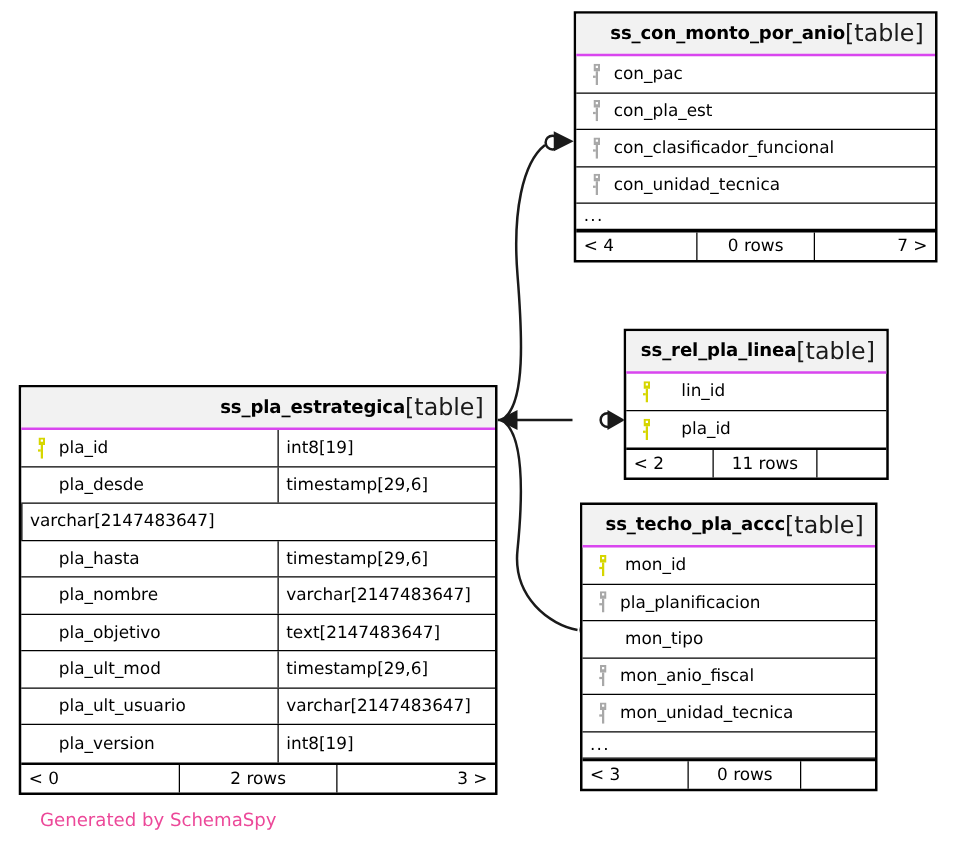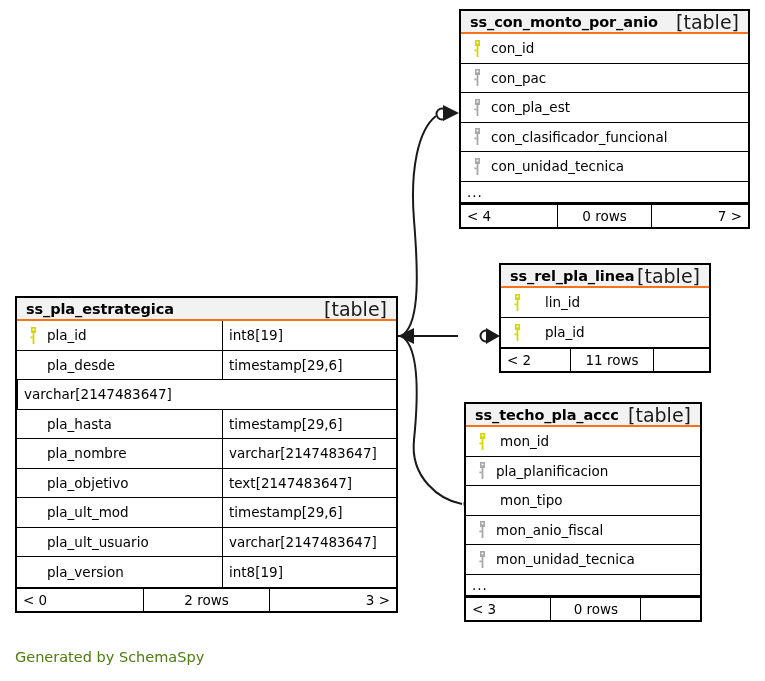--- a/index.html
+++ b/index.html
@@ -36,26 +36,26 @@
   .table-box {
     position: absolute;
     border: 2px solid #000000;
     background: #ffffff;
     box-sizing: border-box;
   }
 
   .tbl-header {
     display: flex;
     align-items: center;
-    justify-content: space-between;
+    justify-content: flex-end;
     background: #f2f2f2;
-    border-bottom: 2px solid #f97316;
+    border-bottom: 2px solid #d946ef;
     box-sizing: border-box;
     padding: 0 9px;
-    height: 23px;
+    height: 34px;
   }
   .tbl-title {
     font-weight: bold;
     font-size: 14.5px;
     letter-spacing: -0.1px;
     white-space: nowrap;
   }
   .tbl-kind {
     font-size: 19px;
     color: #1a1a1a;
@@ -143,24 +143,24 @@
     overflow: hidden;
     white-space: nowrap;
   }
   .foot-left   { justify-content: flex-start; }
   .foot-mid    { justify-content: center; border-left: 1px solid #000000; border-right: 1px solid #000000; text-align: right; }
   .foot-right  { justify-content: flex-end; }
 
   
   #caption {
     position: absolute;
-    left: 15px;
+    left: 32px;
     top: 649px;
     font-size: 14.5px;
-    color: #4d7c0f;
+    color: #ec4899;
     white-space: nowrap;
   }
 </style>
 </head>
 <body>
 
 <div id="canvas">
 
   <svg id="edges" viewBox="0 0 765 681" width="765" height="681" aria-hidden="true">
     <g fill="none" stroke="#1a1a1a" stroke-width="2">
@@ -192,33 +192,20 @@
     </g>
   </svg>
 
   <div class="table-box" id="tbl-ss_con_monto_por_anio" style="left:459px; top:9px; width:291px;">
     <div class="tbl-header">
       <span class="tbl-title">ss_con_monto_por_anio</span>
       <span class="tbl-kind">[table]</span>
     </div>
     <div class="tbl-rows">
 
-      <div class="row">
-        <div class="col-name">
-          <span class="keycell">
-            <svg class="key-icon" width="9" height="17" viewBox="0 0 9 17">
-              <rect x="2" y="0" width="5" height="6" fill="#d6d600"></rect>
-              <rect x="3.6" y="1.6" width="1.8" height="1.8" fill="#ffffff"></rect>
-              <rect x="3.6" y="6" width="1.8" height="11" fill="#d6d600"></rect>
-              <rect x="1.4" y="9.5" width="2.2" height="1.8" fill="#d6d600"></rect>
-            </svg>
-          </span>
-          <span class="col-label">con_id</span>
-        </div>
-      </div>
 
       <div class="row">
         <div class="col-name">
           <span class="keycell">
             <svg class="key-icon" width="9" height="17" viewBox="0 0 9 17">
               <rect x="2" y="0" width="5" height="6" fill="#a8a8a8"></rect>
               <rect x="3.6" y="1.6" width="1.8" height="1.8" fill="#ffffff"></rect>
               <rect x="3.6" y="6" width="1.8" height="11" fill="#a8a8a8"></rect>
               <rect x="1.4" y="9.5" width="2.2" height="1.8" fill="#a8a8a8"></rect>
             </svg>
@@ -271,21 +258,21 @@
 
       <div class="row-ellipsis">...</div>
     </div>
     <div class="tbl-footer">
       <div class="foot-cell foot-left" style="width:33.34%">&lt; 4</div>
       <div class="foot-cell foot-mid" style="width:33.33%">0 rows</div>
       <div class="foot-cell foot-right" style="width:33.33%">7 &gt;</div>
     </div>
   </div>
 
-  <div class="table-box" id="tbl-ss_pla_estrategica" style="left:15px; top:296px; width:383px;">
+  <div class="table-box" id="tbl-ss_pla_estrategica" style="left:15px; top:308px; width:383px;">
     <div class="tbl-header">
       <span class="tbl-title">ss_pla_estrategica</span>
       <span class="tbl-kind">[table]</span>
     </div>
     <div class="tbl-rows">
 
       <div class="row">
         <div class="col-name has-split" style="width:205px">
           <span class="keycell">
             <svg class="key-icon" width="9" height="17" viewBox="0 0 9 17">

